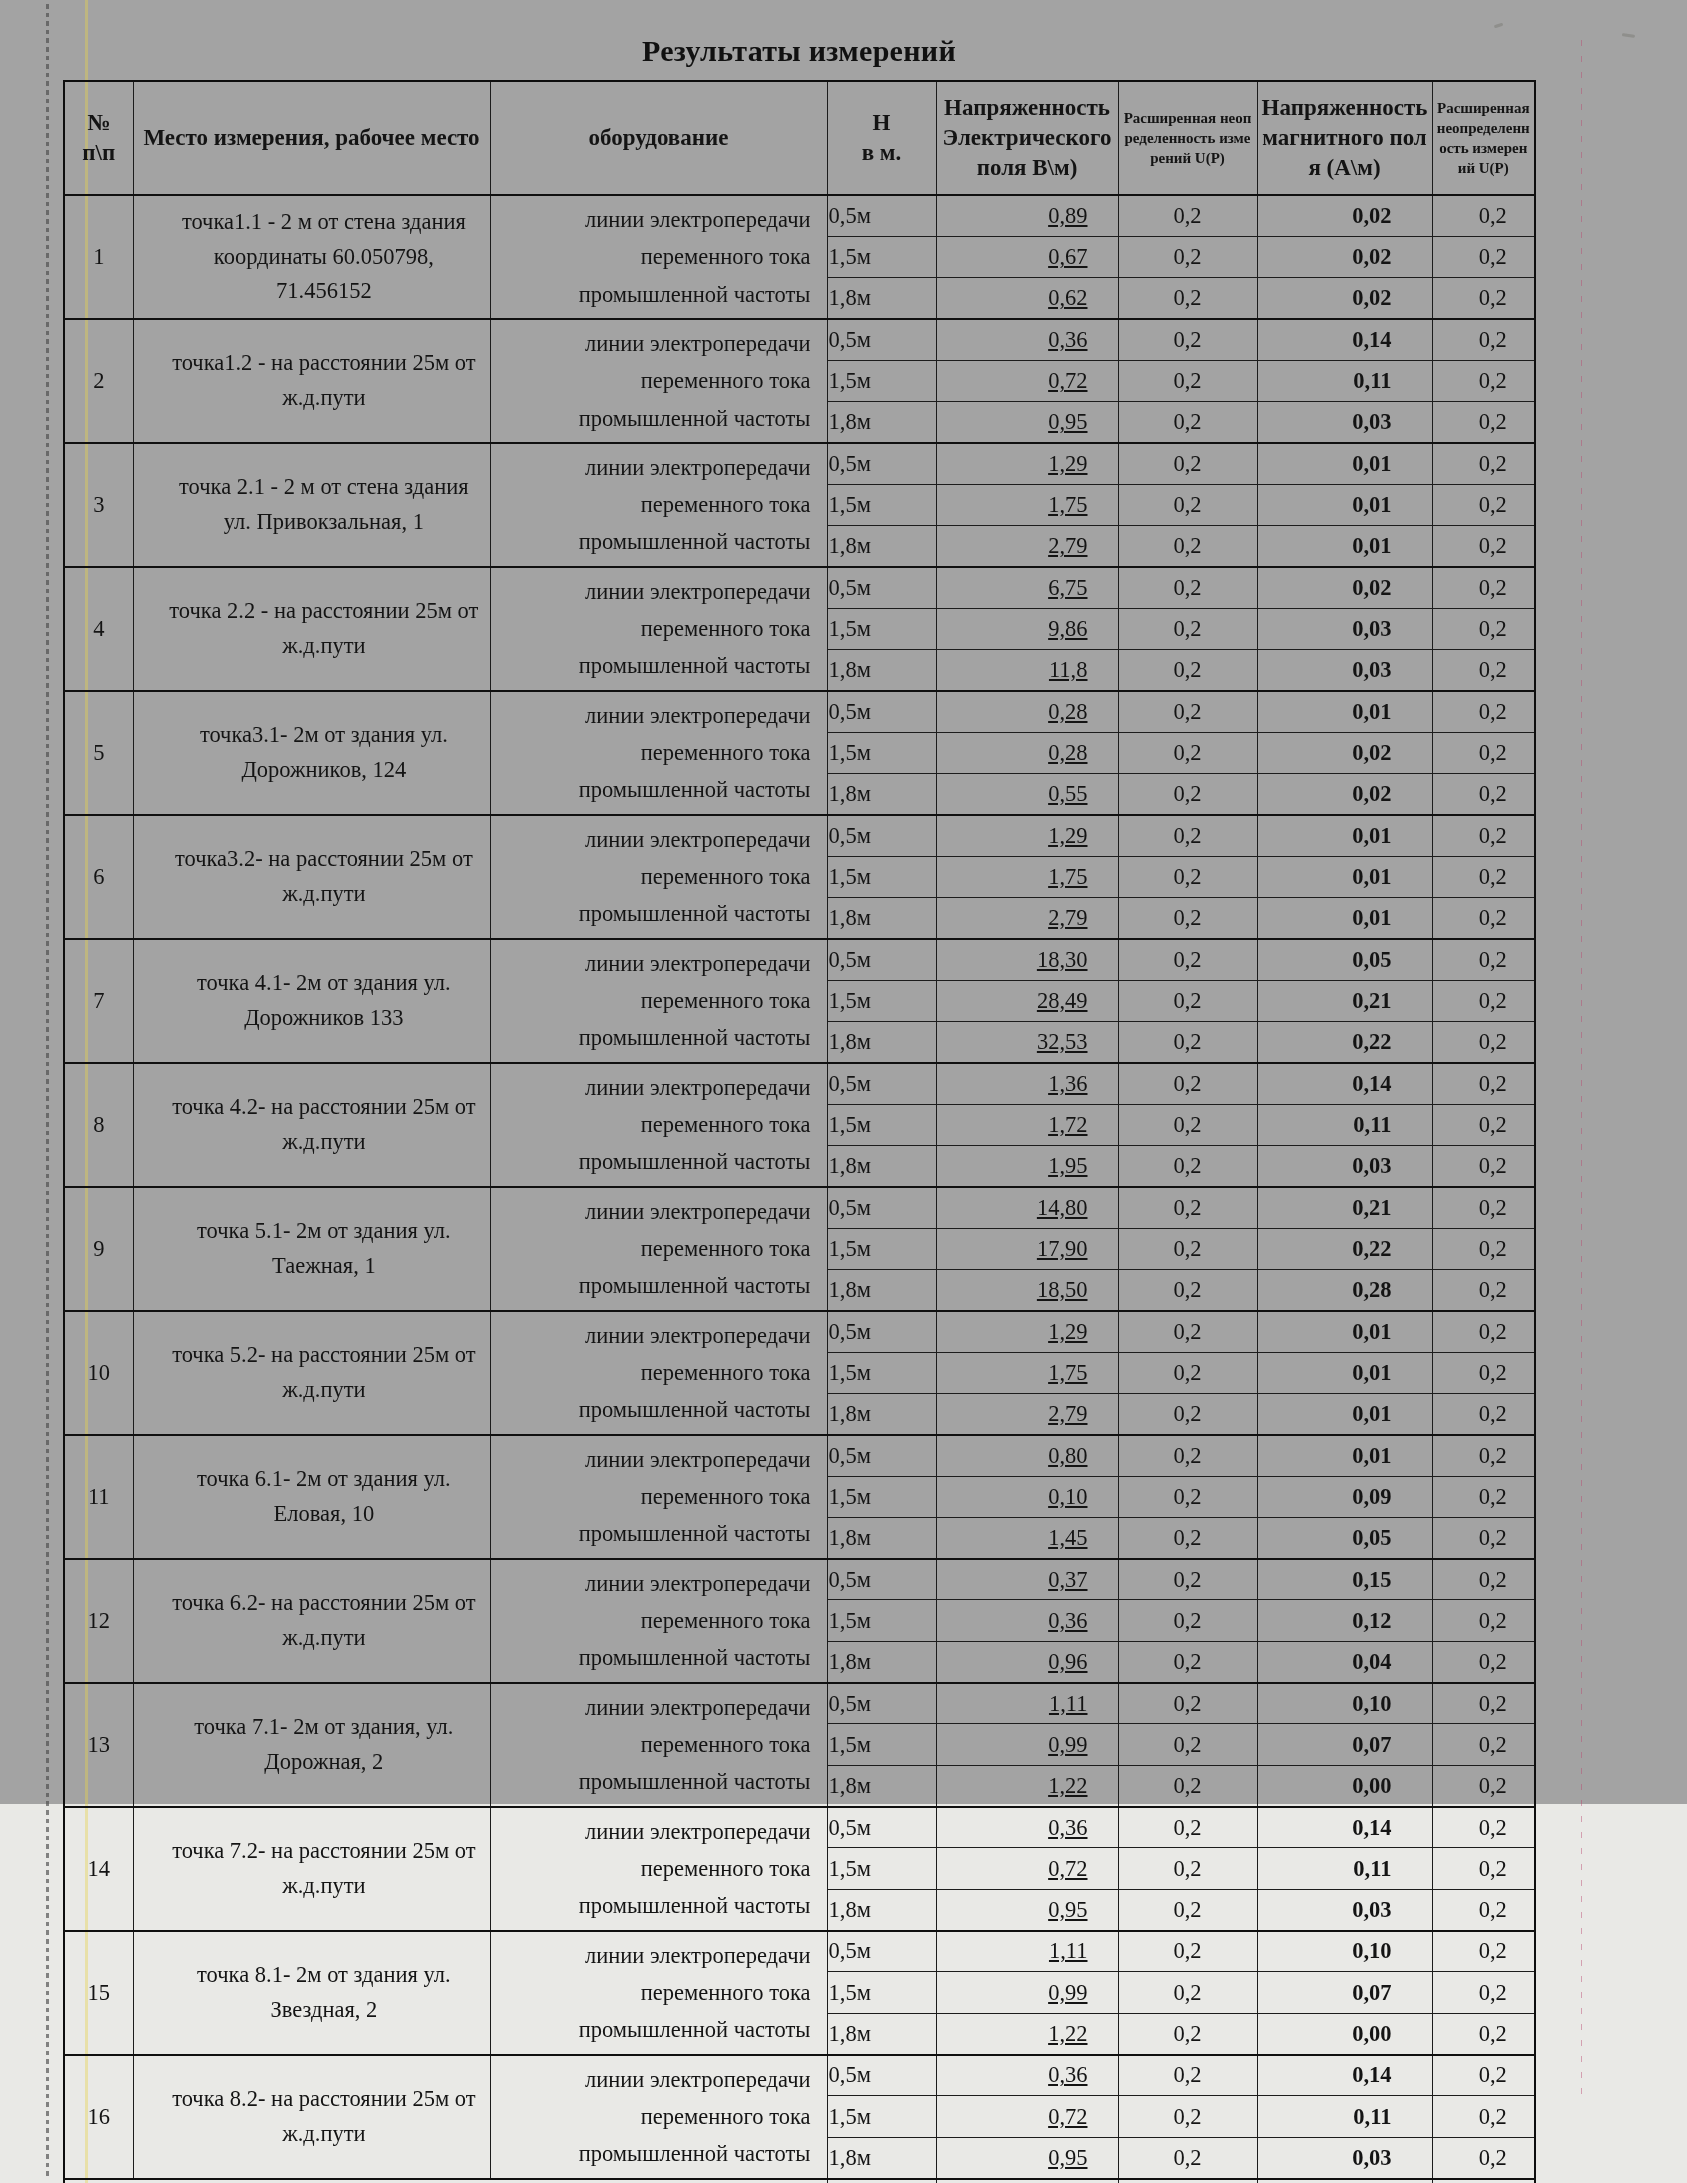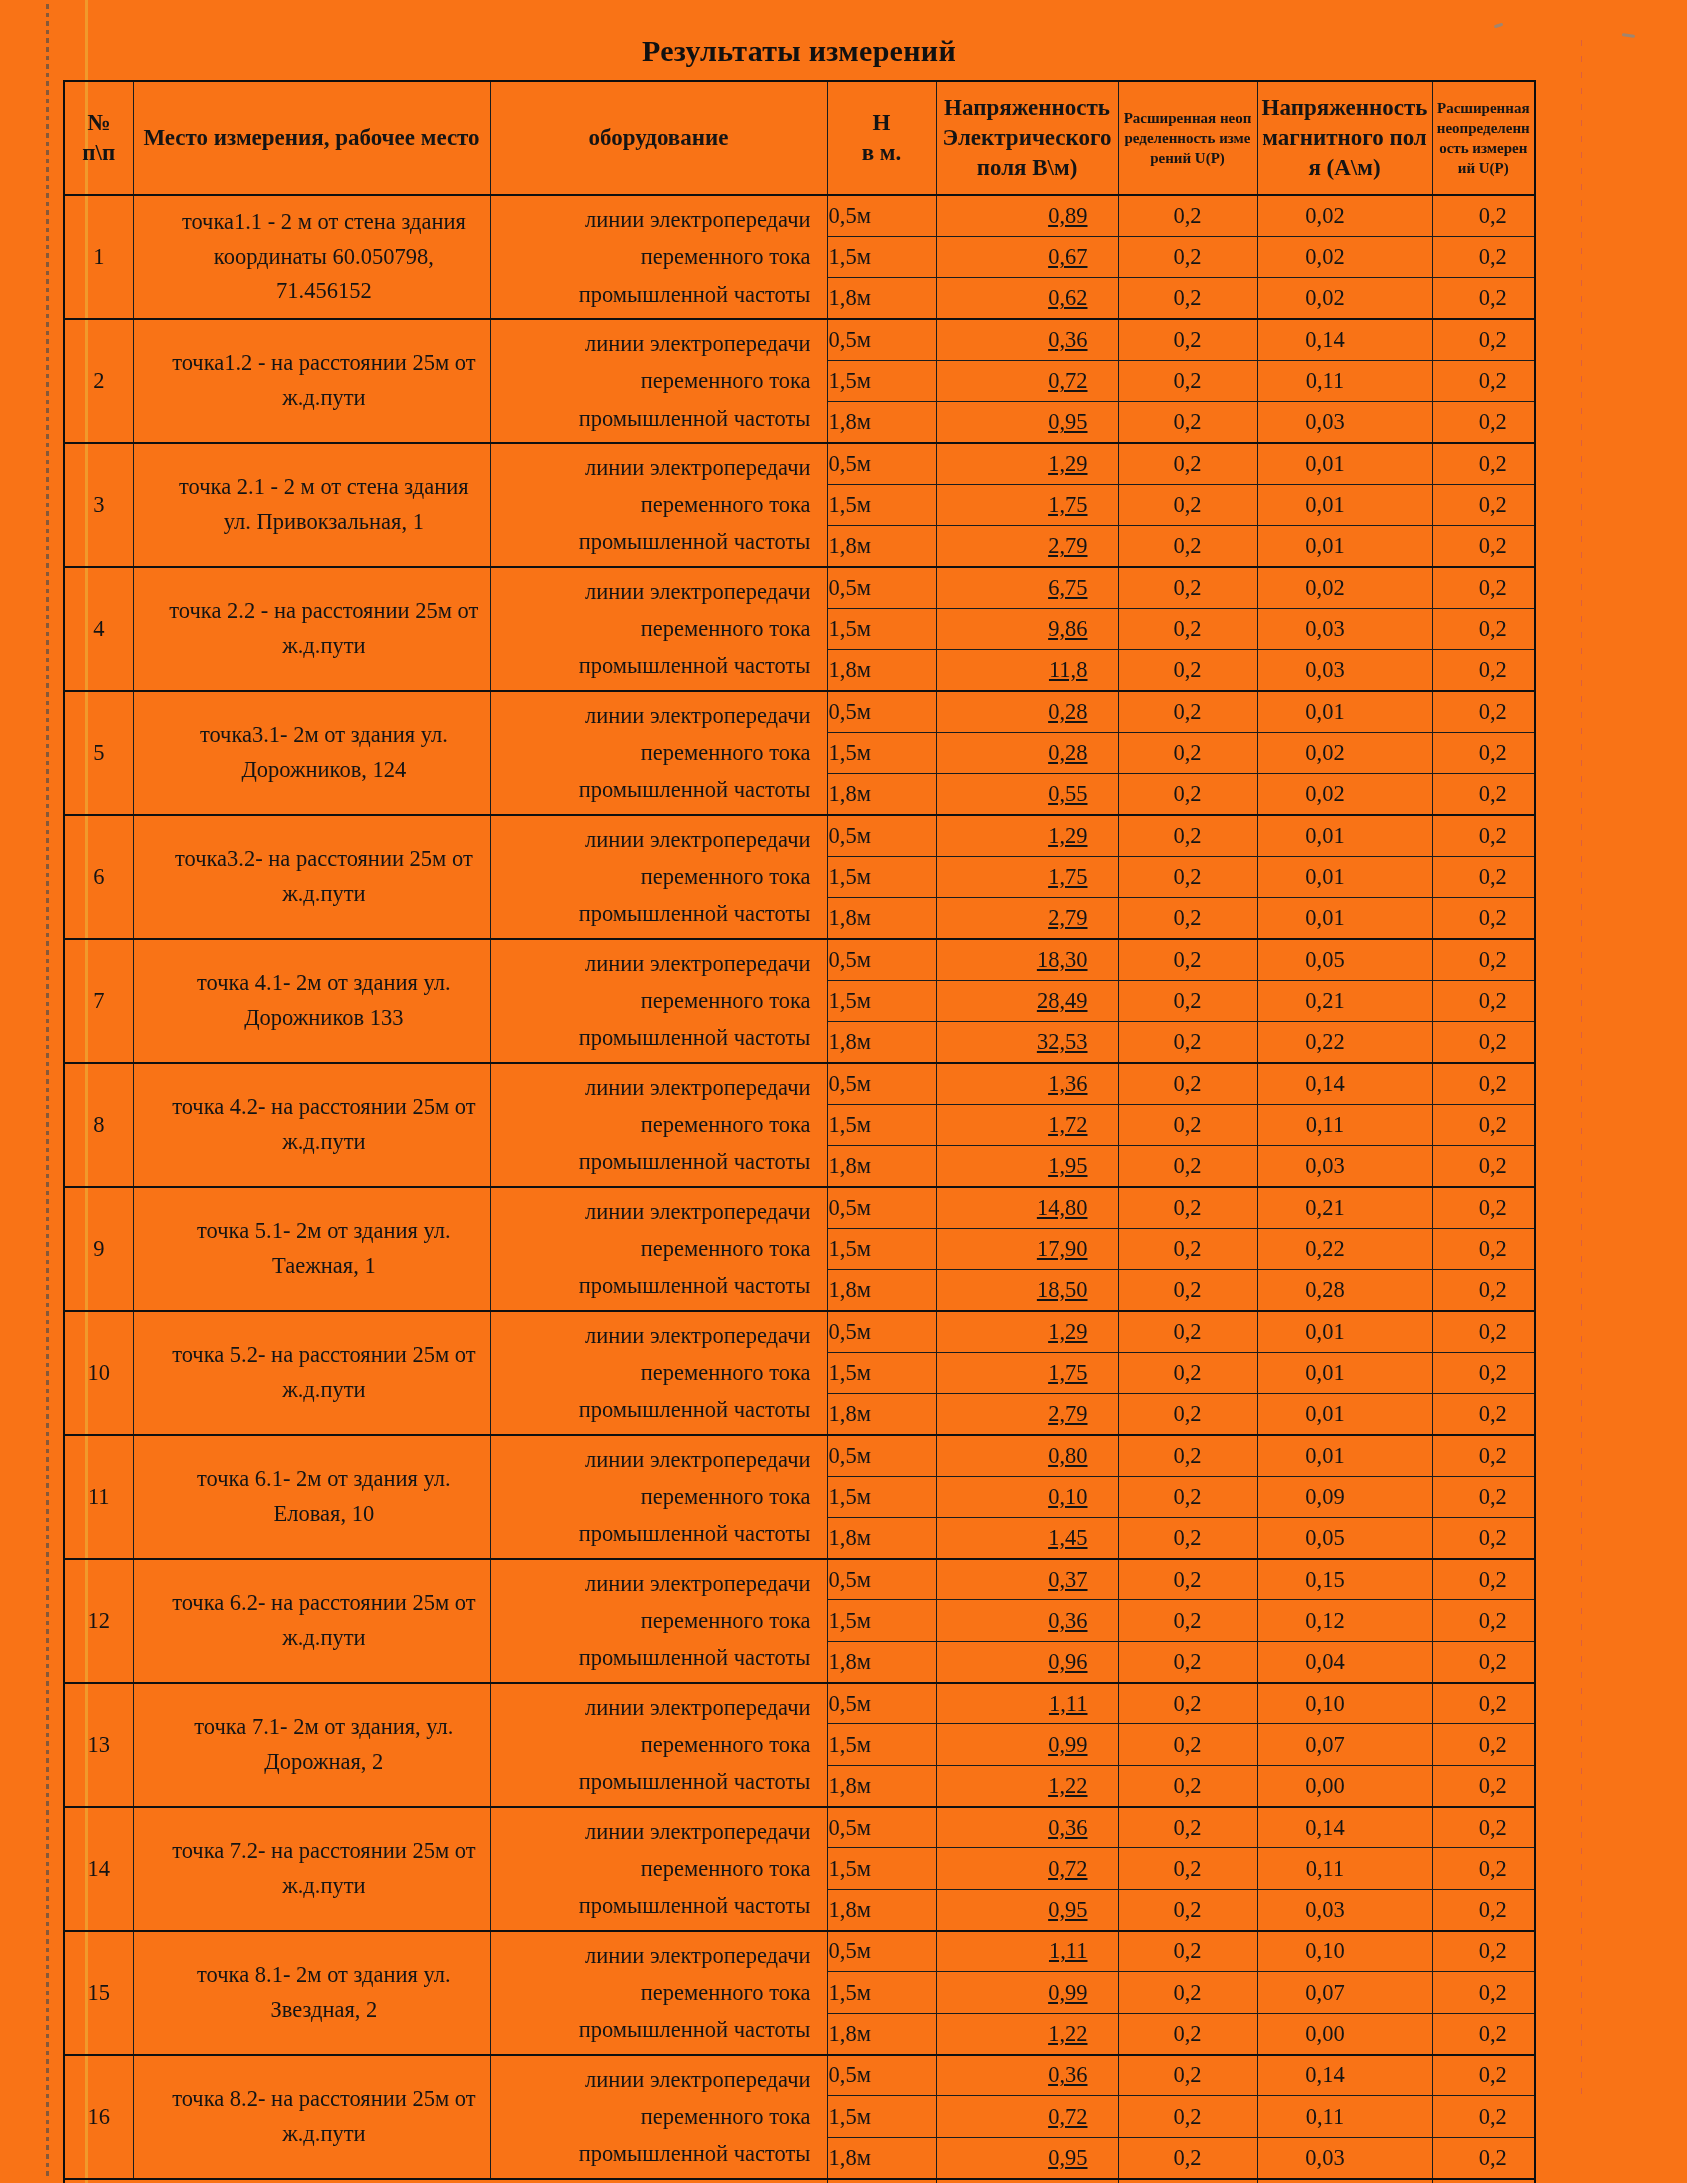--- a/index.html
+++ b/index.html
@@ -2,22 +2,22 @@
 <html style="font-size:10.6px"><head>
 <meta charset="utf-8">
 <style>
   html,body{margin:0;padding:0;}
   body{
     width:1687px;height:2183px;overflow:hidden;
     background:#e9e9e6;
     font-family:"Liberation Serif","DejaVu Serif",serif;
   }
   .sheet{
-    position:relative;width:1687px;height:2183px;
-    background:#f97316;color:#141414;
+    position:relative;width:1687px;height:1804px;
+    background:#a3a3a3;color:#141414;
   }
   
   .edge-strip{
     position:absolute;left:46px;top:4px;width:2.6px;height:2175px;
     background:repeating-linear-gradient(180deg,#4a4a4a 0 4.6px,transparent 4.6px 8.6px);
     opacity:.65;
   }
   .yellow-line{
     position:absolute;left:85px;top:0;width:2.6px;height:2183px;
     background:#e6d24c;opacity:.40;
@@ -52,21 +52,21 @@
   .brk{word-break:break-all;}
   .th-small{font-size:15px;line-height:1.35;}
   tbody#points td{height:36px;vertical-align:middle;font-size:22.5px;}
   tbody#points tr.g-first td{border-top:2px solid #101010;}
   .c-num{text-align:center;font-size:24px;}
   .c-place{text-align:center;padding:5.3px 9.3px 5.3px 34px;line-height:1.55;}
   .c-equip{text-align:right;padding:5.3px 16px;line-height:1.65;}
   .c-h{text-align:left;padding-left:1px;}
   .c-e{text-align:right;padding-right:30px;text-decoration:underline;}
   .c-u{text-align:center;}
-  .c-m{text-align:center;padding-right:40px;}
+  .c-m{text-align:right;padding-right:40px;font-weight:bold;}
   .c-u2{text-align:center;padding-left:20px;}
   tbody#limits td{vertical-align:middle;font-size:22.5px;}
   tbody#limits tr td{border-top:2px solid #101010;}
   .c-limit-label{
     text-align:left;font-size:20.5px;line-height:1.45;
     padding:8px 13.2px 8px 10.6px;
   }
   .limit-val{text-align:center;padding:0 2.6px;}
   tr.limit-1 td{height:64px;}
 </style>

